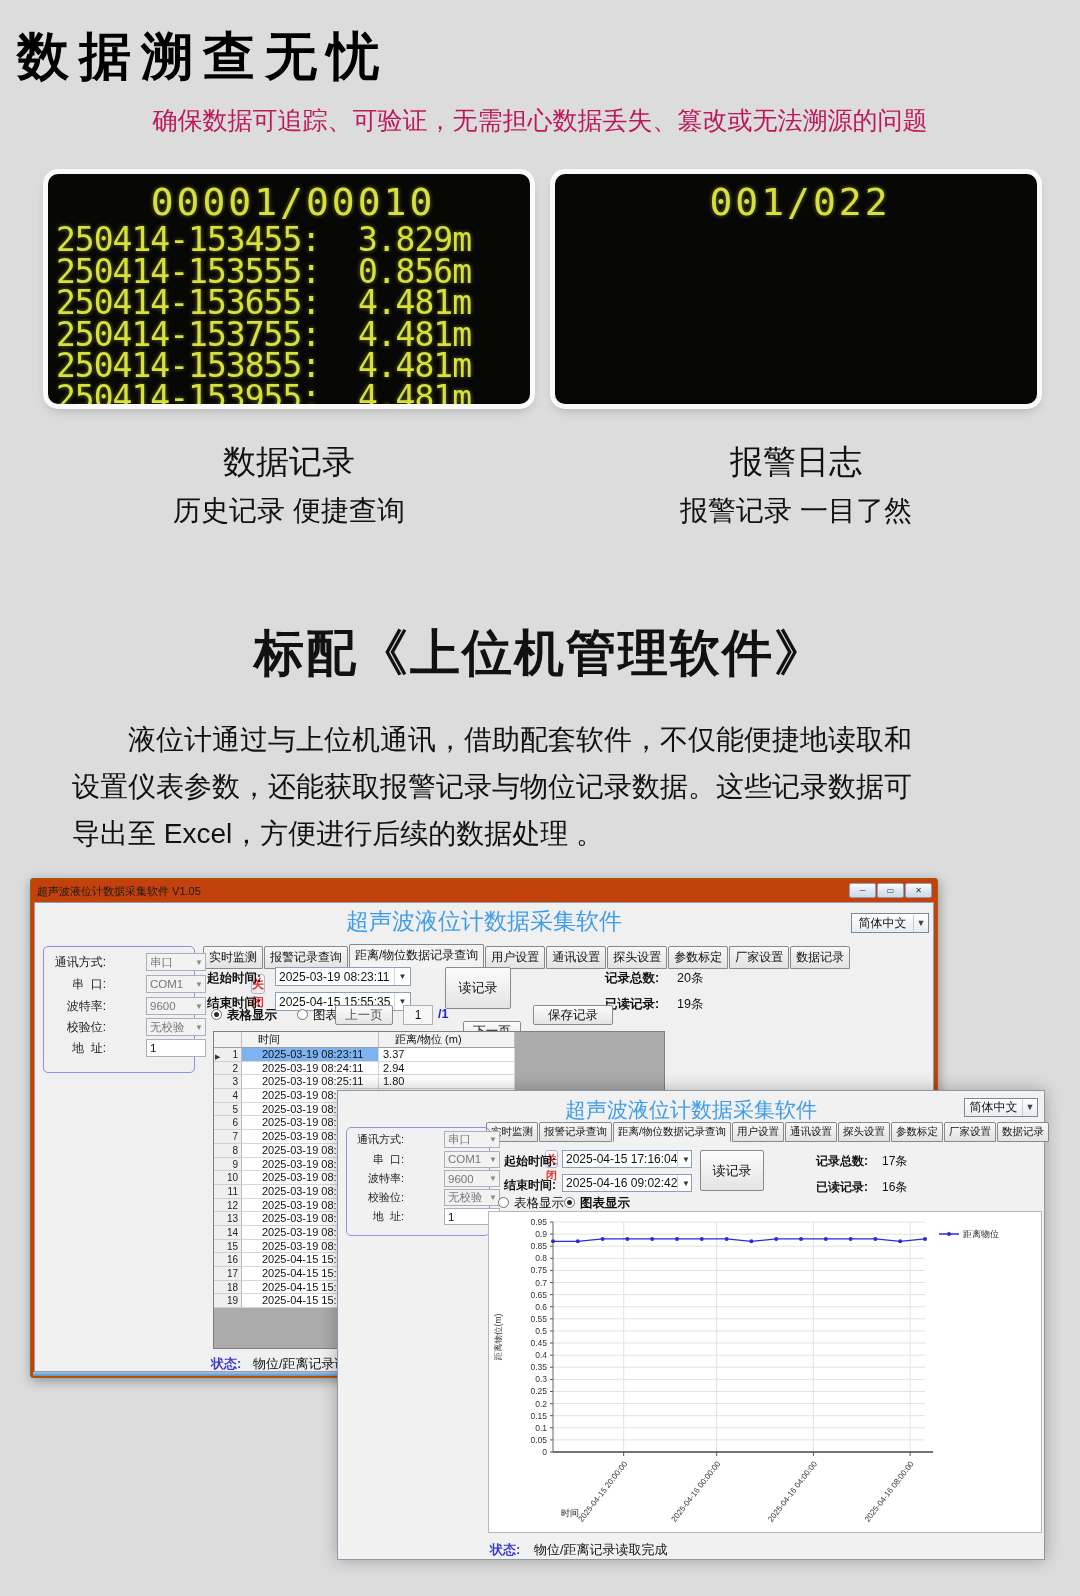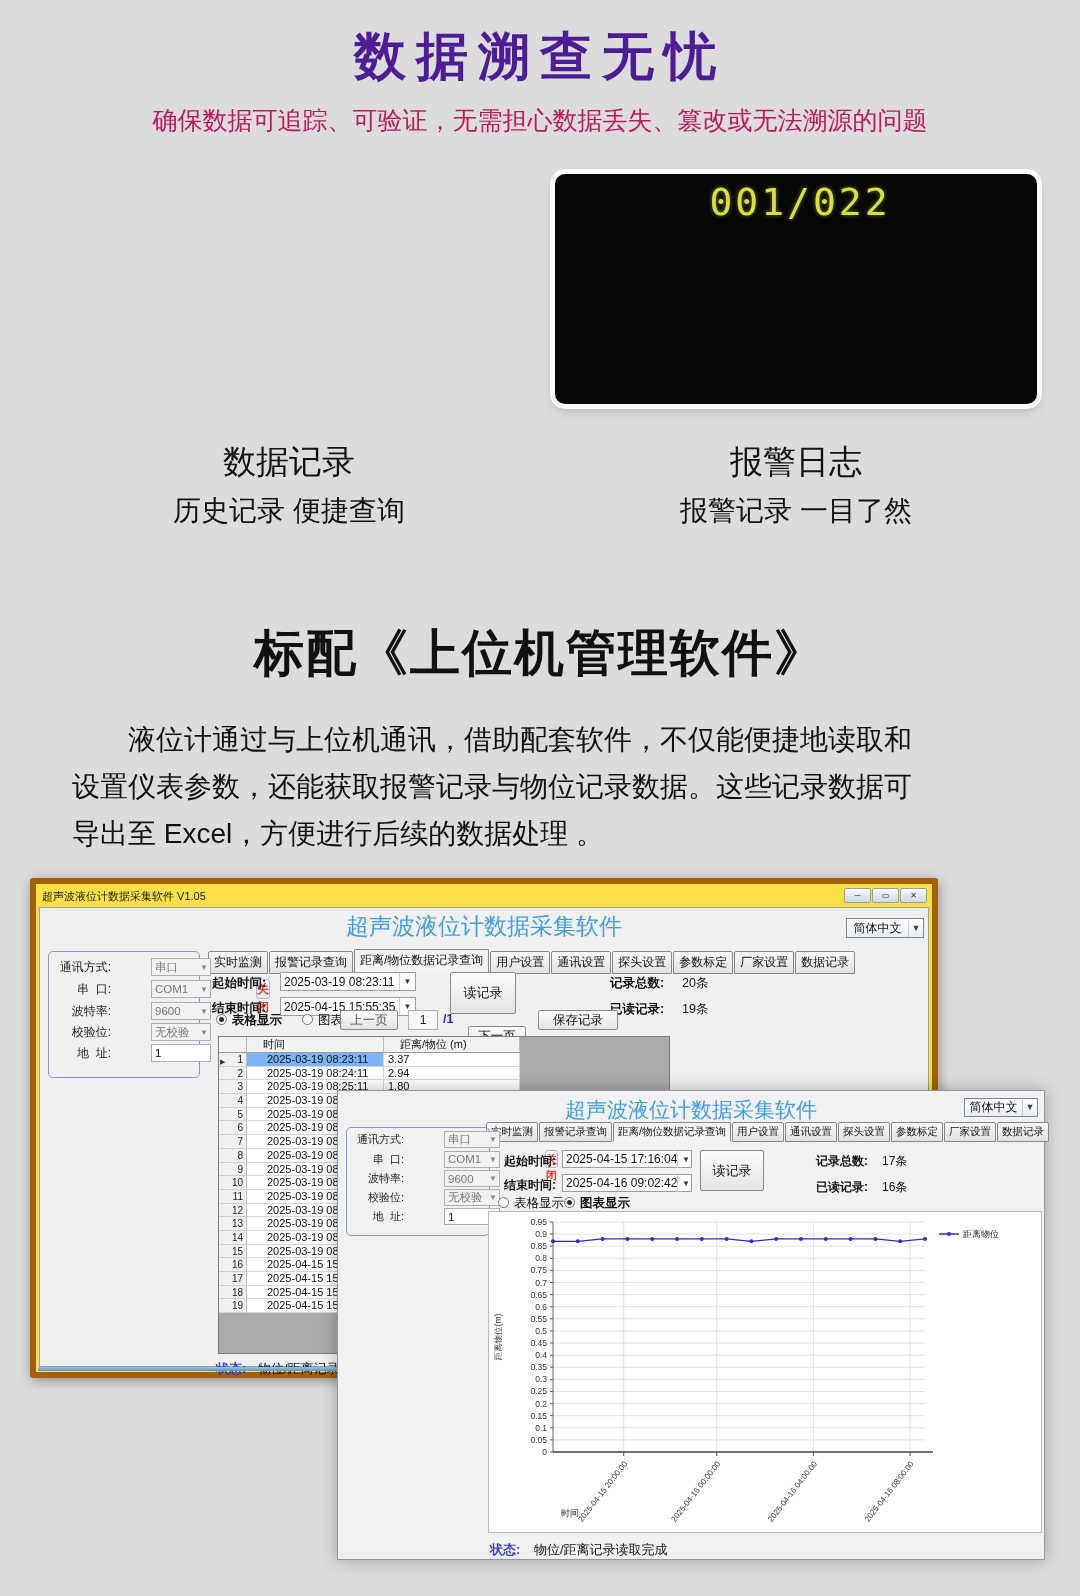--- a/index.html
+++ b/index.html
@@ -1,20 +1,20 @@
 <!DOCTYPE html>
 <html><head>
 <meta charset="utf-8">
 <style>
   html,body{margin:0;padding:0;background:#dcdcdc;}
   .page{position:relative;width:1080px;height:1596px;background:#dcdcdc;overflow:hidden;
         font-family:"Liberation Sans","DejaVu Sans",sans-serif;color:#111;}
 
   
-  .s1-title{position:absolute;left:0;right:0;top:22px;text-align:center;font-size:52px;font-weight:bold;letter-spacing:10px;color:#4c1d95;}
+  .s1-title{position:absolute;left:0;right:0;top:22px;font-size:52px;font-weight:bold;letter-spacing:10px;color:#000000;padding-left:17px;}
   .s1-sub{position:absolute;left:0;right:0;top:104px;text-align:center;font-size:25px;color:#be185d;}
 
   .lcd{position:absolute;top:174px;width:482px;height:230px;background:#070705;border-radius:10px;
        box-shadow:0 0 0 5px #fafafa,0 5px 12px rgba(0,0,0,.25);overflow:hidden;padding:6px 0 0 8px;box-sizing:border-box;}
   .lcd-left{left:48px;} .lcd-right{left:555px;}
   .lcd-header{font-family:"DejaVu Sans Mono",monospace;font-size:38px;line-height:44px;color:#d8e03c;text-align:center;
               letter-spacing:3px;text-shadow:0 0 4px rgba(216,224,60,.5);}
   .lcd-line{font-family:"DejaVu Sans Mono",monospace;font-size:33px;line-height:31.5px;color:#d8e03c;white-space:pre;
             letter-spacing:-1px;text-shadow:0 0 4px rgba(216,224,60,.5);}
 
@@ -56,21 +56,21 @@
   .btn{position:absolute;border:1px solid #8a8a8a;background:linear-gradient(#fcfcfc,#e4e4e4);font-size:12.5px;color:#111;
        text-align:center;box-sizing:border-box;border-radius:2px;}
   .rb{position:absolute;width:11px;height:11px;border:1px solid #707070;border-radius:50%;background:#fff;box-sizing:border-box;}
   .rb.on::after{content:"";display:block;width:5px;height:5px;margin:2px;border-radius:50%;background:#2a2a2a;}
   .rb-lab{position:absolute;font-size:12.5px;color:#111;white-space:nowrap;}
   .bold{font-weight:bold;}
   .status-lab{position:absolute;font-size:13px;font-weight:bold;color:#3a3ad0;white-space:nowrap;}
   .status-txt{position:absolute;font-size:13px;color:#111;white-space:nowrap;}
 
   
-  .win1{left:30px;top:878px;width:908px;height:500px;background:#fde047;border:6px solid #a16207;border-radius:3px;box-shadow:1px 3px 12px rgba(0,0,0,.35);}
+  .win1{left:30px;top:878px;width:908px;height:500px;background:#c2410c;border:1px solid #a16207;border-radius:3px;box-shadow:1px 3px 12px rgba(0,0,0,.35);}
   .win1::after{content:"";position:absolute;left:2px;right:2px;bottom:1px;height:4px;background:linear-gradient(#9cc3e8,#5b93cf);}
   .tb-title{position:absolute;left:6px;top:5px;font-size:11px;color:#1a1a1a;}
   .tb-btns{position:absolute;right:5px;top:4px;display:flex;gap:1px;}
   .tb-btn{width:27px;height:15px;border:1px solid #8fa0b4;border-radius:2px;background:linear-gradient(#fdfdfd,#dfe7f2 50%,#cfdaea);
           font-size:8px;line-height:13px;text-align:center;color:#333;box-sizing:border-box;}
   .win1-client{position:absolute;left:3px;right:3px;top:23px;bottom:5px;background:#f0f0f0;border:1px solid #94a0b0;box-sizing:border-box;}
   .win1 .app-title{top:3px;font-size:23px;}
   .win1 .lang-box{right:4px;top:10px;width:78px;height:20px;}
   .win1 .tabs{left:168px;top:41px;}
   .win1 .comm{left:8px;top:43px;width:150px;height:122px;padding-top:3px;}
@@ -125,20 +125,31 @@
   .w2-status-lab{left:152px;top:450px;} .w2-status-txt{left:196px;top:450px;}
 </style>
 </head>
 <body>
 
 <div class="page">
 
   <div class="s1-title">数据溯查无忧</div>
   <div class="s1-sub">确保数据可追踪、可验证，无需担心数据丢失、篡改或无法溯源的问题</div>
 
+  <div class="lcd lcd-left">
+    <div class="lcd-header">00001/00010</div>
+    <div>
+        <div class="lcd-line">250414-153455:  3.829m</div>
+        <div class="lcd-line">250414-153555:  0.856m</div>
+        <div class="lcd-line">250414-153655:  4.481m</div>
+        <div class="lcd-line">250414-153755:  4.481m</div>
+        <div class="lcd-line">250414-153855:  4.481m</div>
+        <div class="lcd-line">250414-153955:  4.481m</div>
+      </div>
+  </div>
   <div class="lcd lcd-right">
     <div class="lcd-header">001/022</div>
   </div>
 
   <div class="cap-title cap-l">数据记录</div>
   <div class="cap-sub cap-l">历史记录 便捷查询</div>
   <div class="cap-title cap-r">报警日志</div>
   <div class="cap-sub cap-r">报警记录 一目了然</div>
 
   <div class="s2-title">标配《上位机管理软件》</div>

